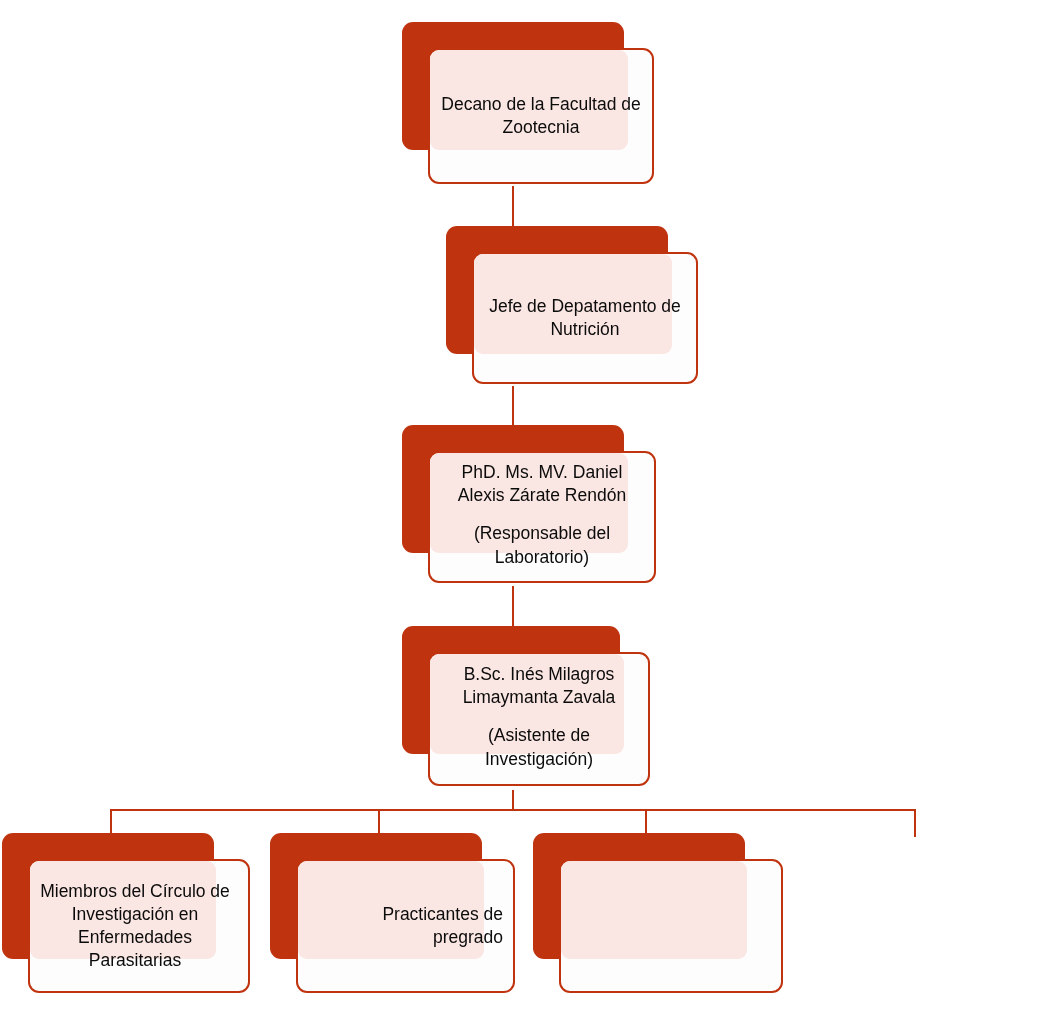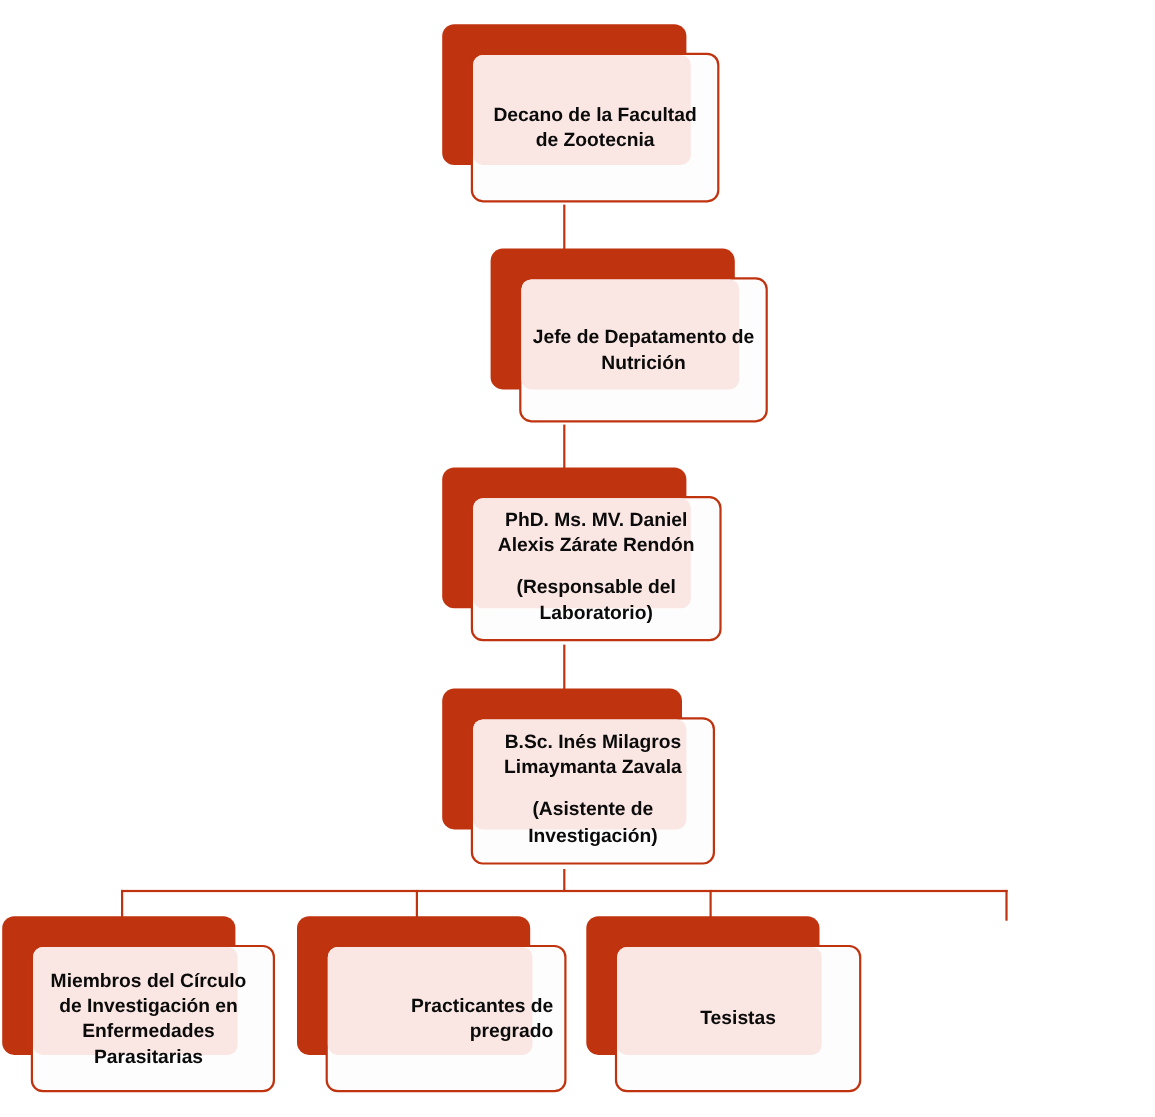--- a/index.html
+++ b/index.html
@@ -69,21 +69,20 @@
     flex-direction: column;
     align-items: center;
     justify-content: center;
     text-align: center;
     color: #0B0B0B;
     font-size: 17.5px;
     line-height: 1.32;
     padding: 0 12px;
     box-sizing: border-box;
     white-space: pre-line;
-    font-weight: bold;
   }
   .node .label .line2 {
     margin-top: 0.85em;
   }
 
   
   
   .n-dean   { left: 402px; top: 22px;  width: 256px; height: 166px; }
   .n-head   { left: 402px; top: 226px; width: 256px; height: 162px; margin-left: 44px; }
   .n-resp   { left: 402px; top: 425px; width: 258px; height: 163px; }
@@ -215,19 +214,16 @@
     <div class="wash"></div>
     <div class="label">
       <span>Practicantes de pregrado</span>
     </div>
   </div>
 
   <div class="node n-b3">
     <div class="plate"></div>
     <div class="card"></div>
     <div class="wash"></div>
-    <div class="label">
-      <span>Tesistas</span>
-    </div>
   </div>
 
 
 </div>
 
 </body></html>

